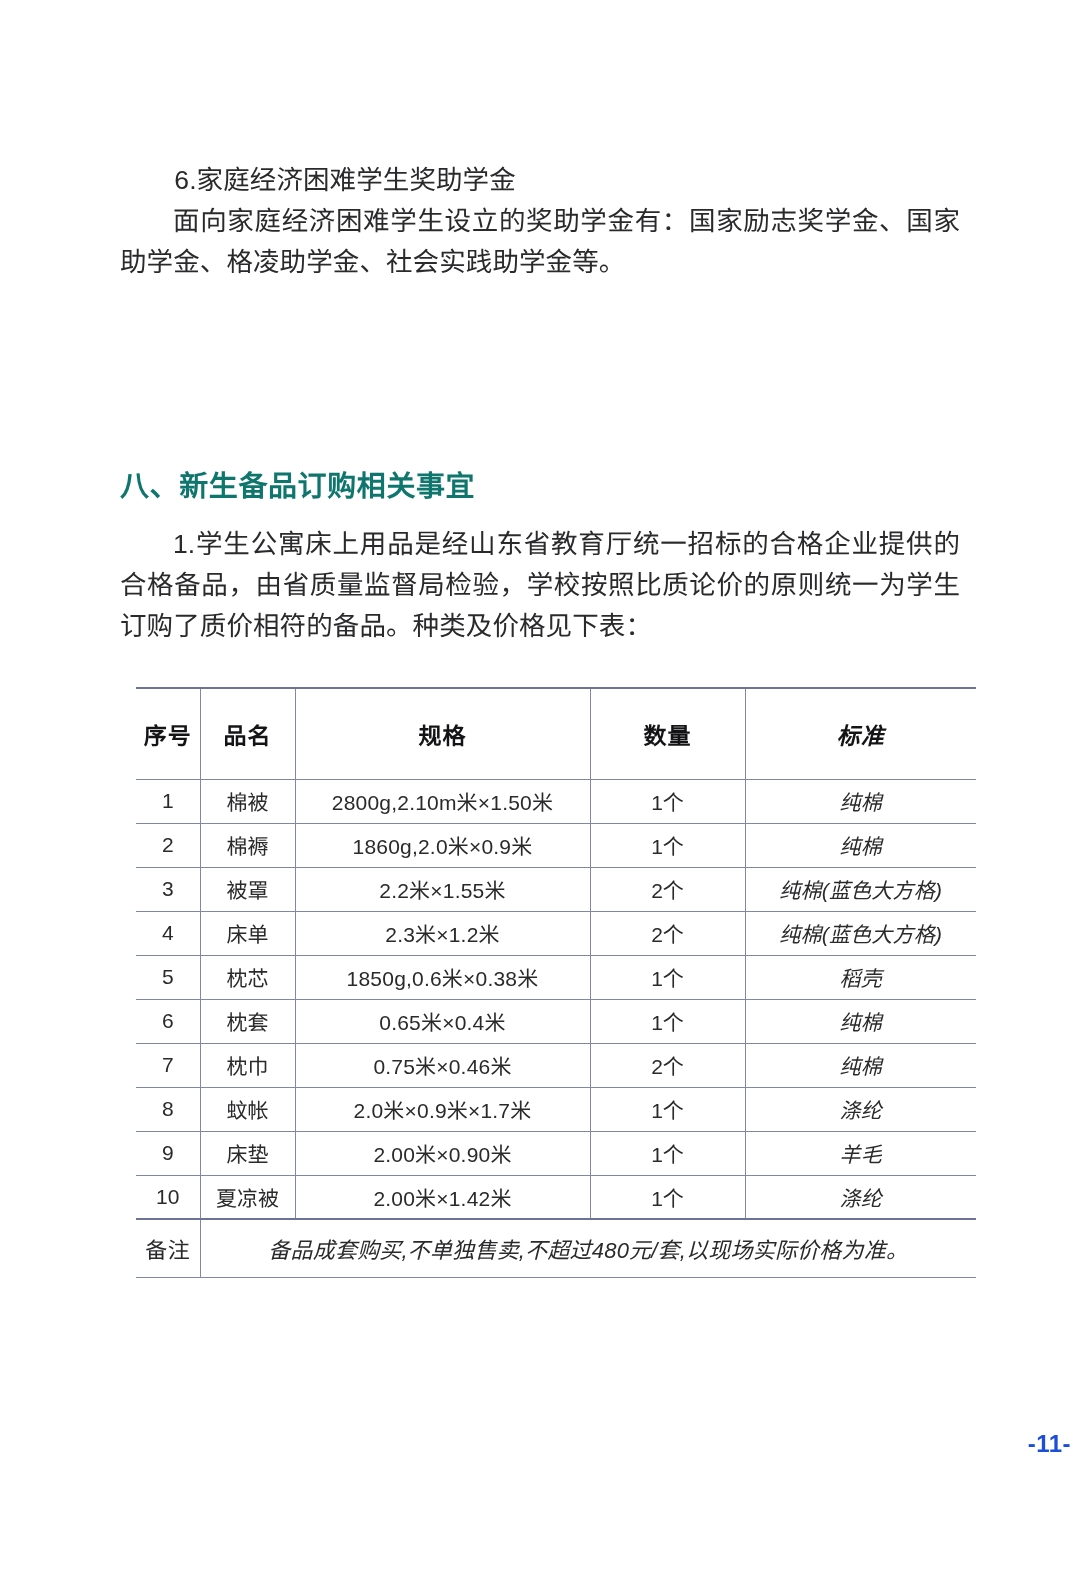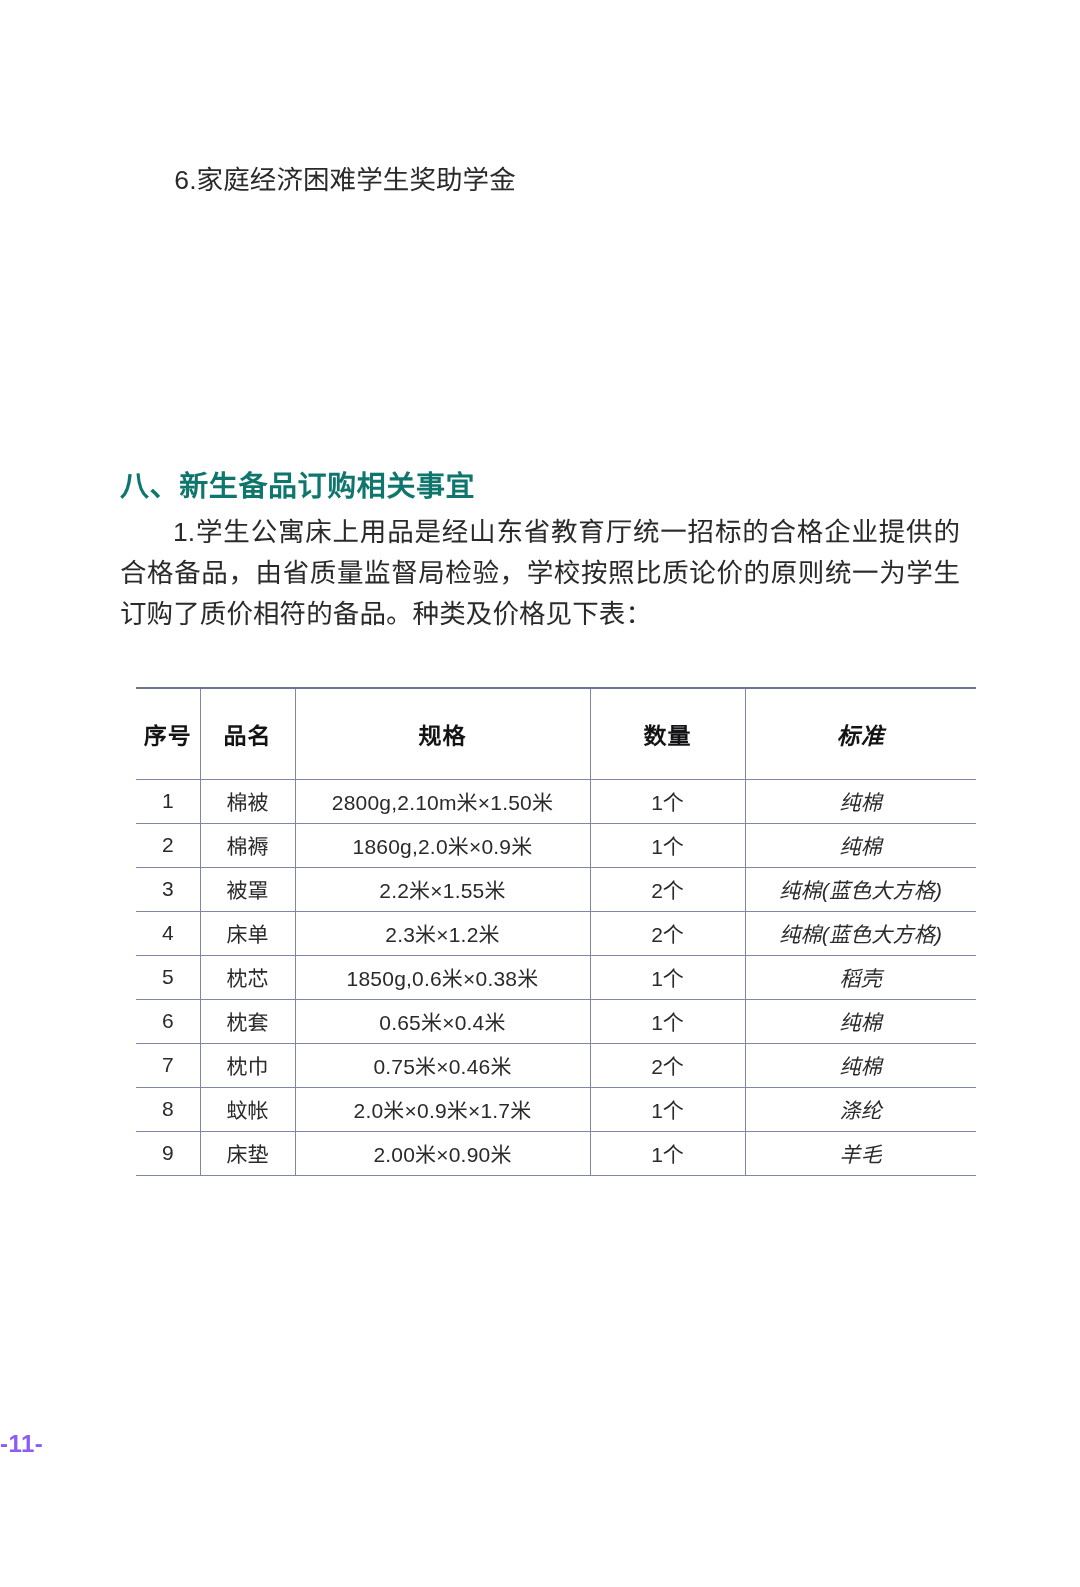--- a/index.html
+++ b/index.html
@@ -60,21 +60,21 @@
     width: 840px;
     font-size: 29px;
     line-height: 40px;
     font-weight: bold;
     color: #0f766e;
     letter-spacing: 0.6px;
   }
 
   .block-mid {
     position: absolute;
-    top: 512px;
+    top: 524px;
     left: 0;
     width: 840px;
   }
 
   
   .table-wrap {
     position: absolute;
     top: 687px;
     left: 16px;
     width: 840px;
@@ -140,37 +140,38 @@
   }
   td.cell-spec  { letter-spacing: 0.2px; }
   td.cell-std   { letter-spacing: 0.2px; }
   td.cell-idx   { font-size: 21px; }
   td.cell-empty { }
 
   
   .page-number {
     position: absolute;
     left: 0;
-    right: 1px;
+    right: 9px;
     top: 1430px;
-    text-align: left;
+    text-align: right;
     font-size: 24px;
     font-weight: bold;
-    color: #8b5cf6;
+    color: #1d4ed8;
     letter-spacing: 0.5px;
   }
 </style>
 </head>
 <body>
 
 <div class="page">
   <div class="content">
 
     <div class="block-top">
       <p class="para first-line">6.家庭经济困难学生奖助学金</p>
+      <p class="para indent">面向家庭经济困难学生设立的奖助学金有：国家励志奖学金、国家助学金、格凌助学金、社会实践助学金等。</p>
     </div>
 
     <div class="section-heading">八、新生备品订购相关事宜</div>
 
     <div class="block-mid">
       <p class="para indent">1.学生公寓床上用品是经山东省教育厅统一招标的合格企业提供的合格备品，由省质量监督局检验，学校按照比质论价的原则统一为学生订购了质价相符的备品。种类及价格见下表：</p>
     </div>
 
     <div class="table-wrap">
       <table class="goods">
@@ -247,20 +248,31 @@
             <td class="cell-qty">1个</td>
             <td class="cell-std">涤纶</td>
           </tr>
           <tr>
             <td class="cell-idx">9</td>
             <td class="cell-name">床垫</td>
             <td class="cell-spec">2.00米×0.90米</td>
             <td class="cell-qty">1个</td>
             <td class="cell-std">羊毛</td>
           </tr>
+          <tr>
+            <td class="cell-idx">10</td>
+            <td class="cell-name">夏凉被</td>
+            <td class="cell-spec">2.00米×1.42米</td>
+            <td class="cell-qty">1个</td>
+            <td class="cell-std">涤纶</td>
+          </tr>
+          <tr class="note-row">
+            <td class="note-label">备注</td>
+            <td class="note-text" colspan="4">备品成套购买,不单独售卖,不超过480元/套,以现场实际价格为准。</td>
+          </tr>
         </tbody>
       </table>
     </div>
 
   </div>
 
   <div class="page-number">-11-</div>
 </div>
 
 </body></html>

